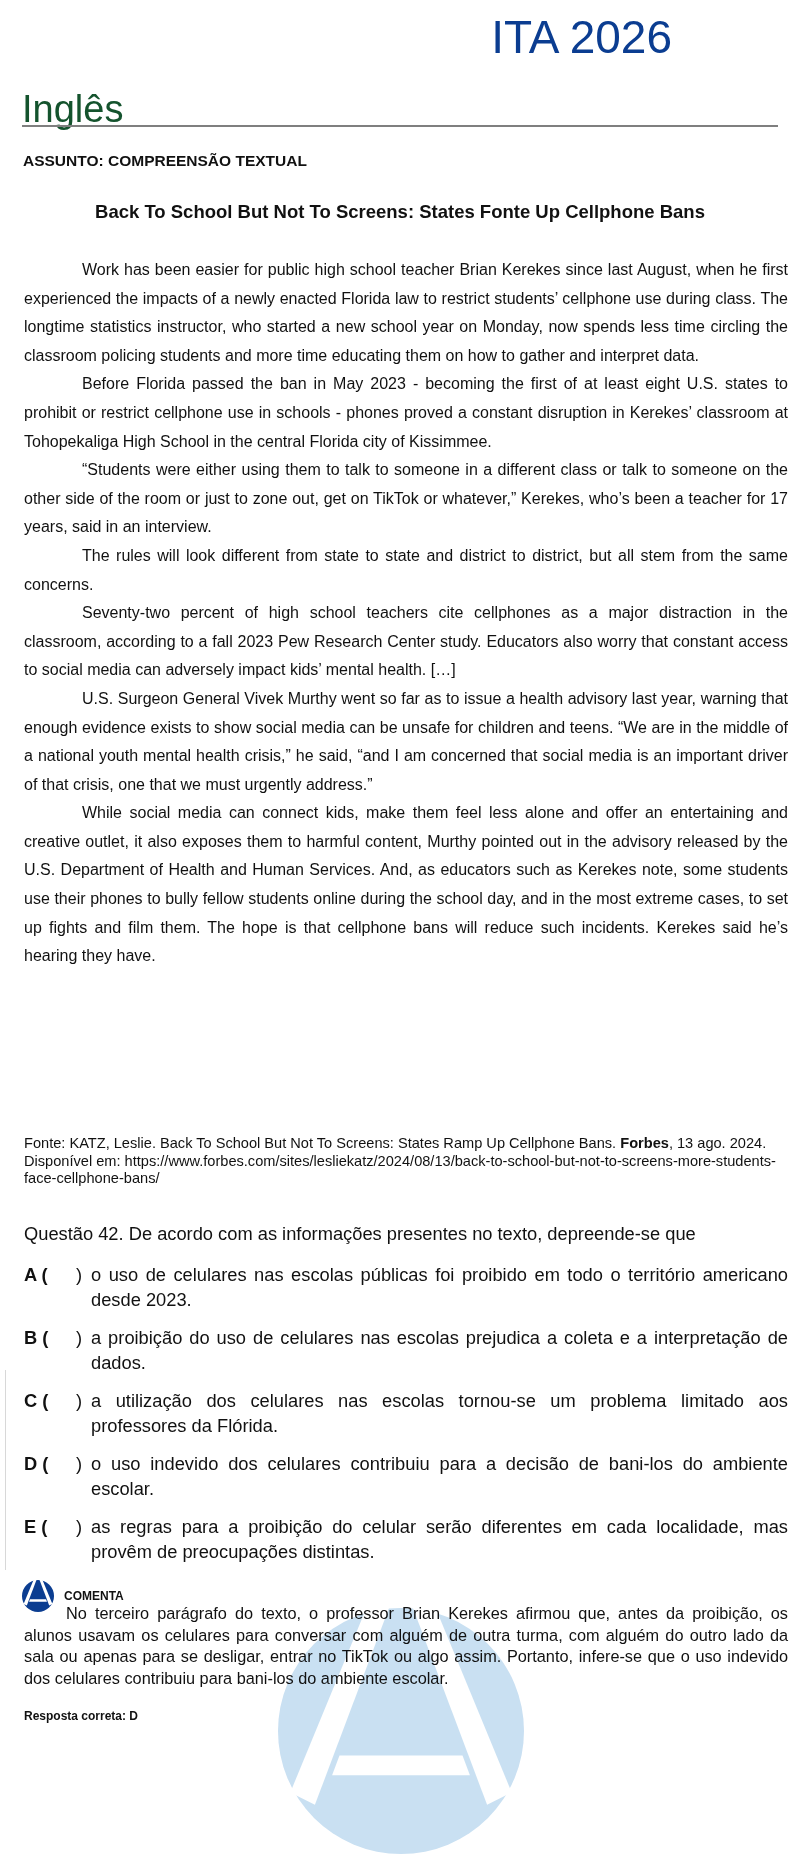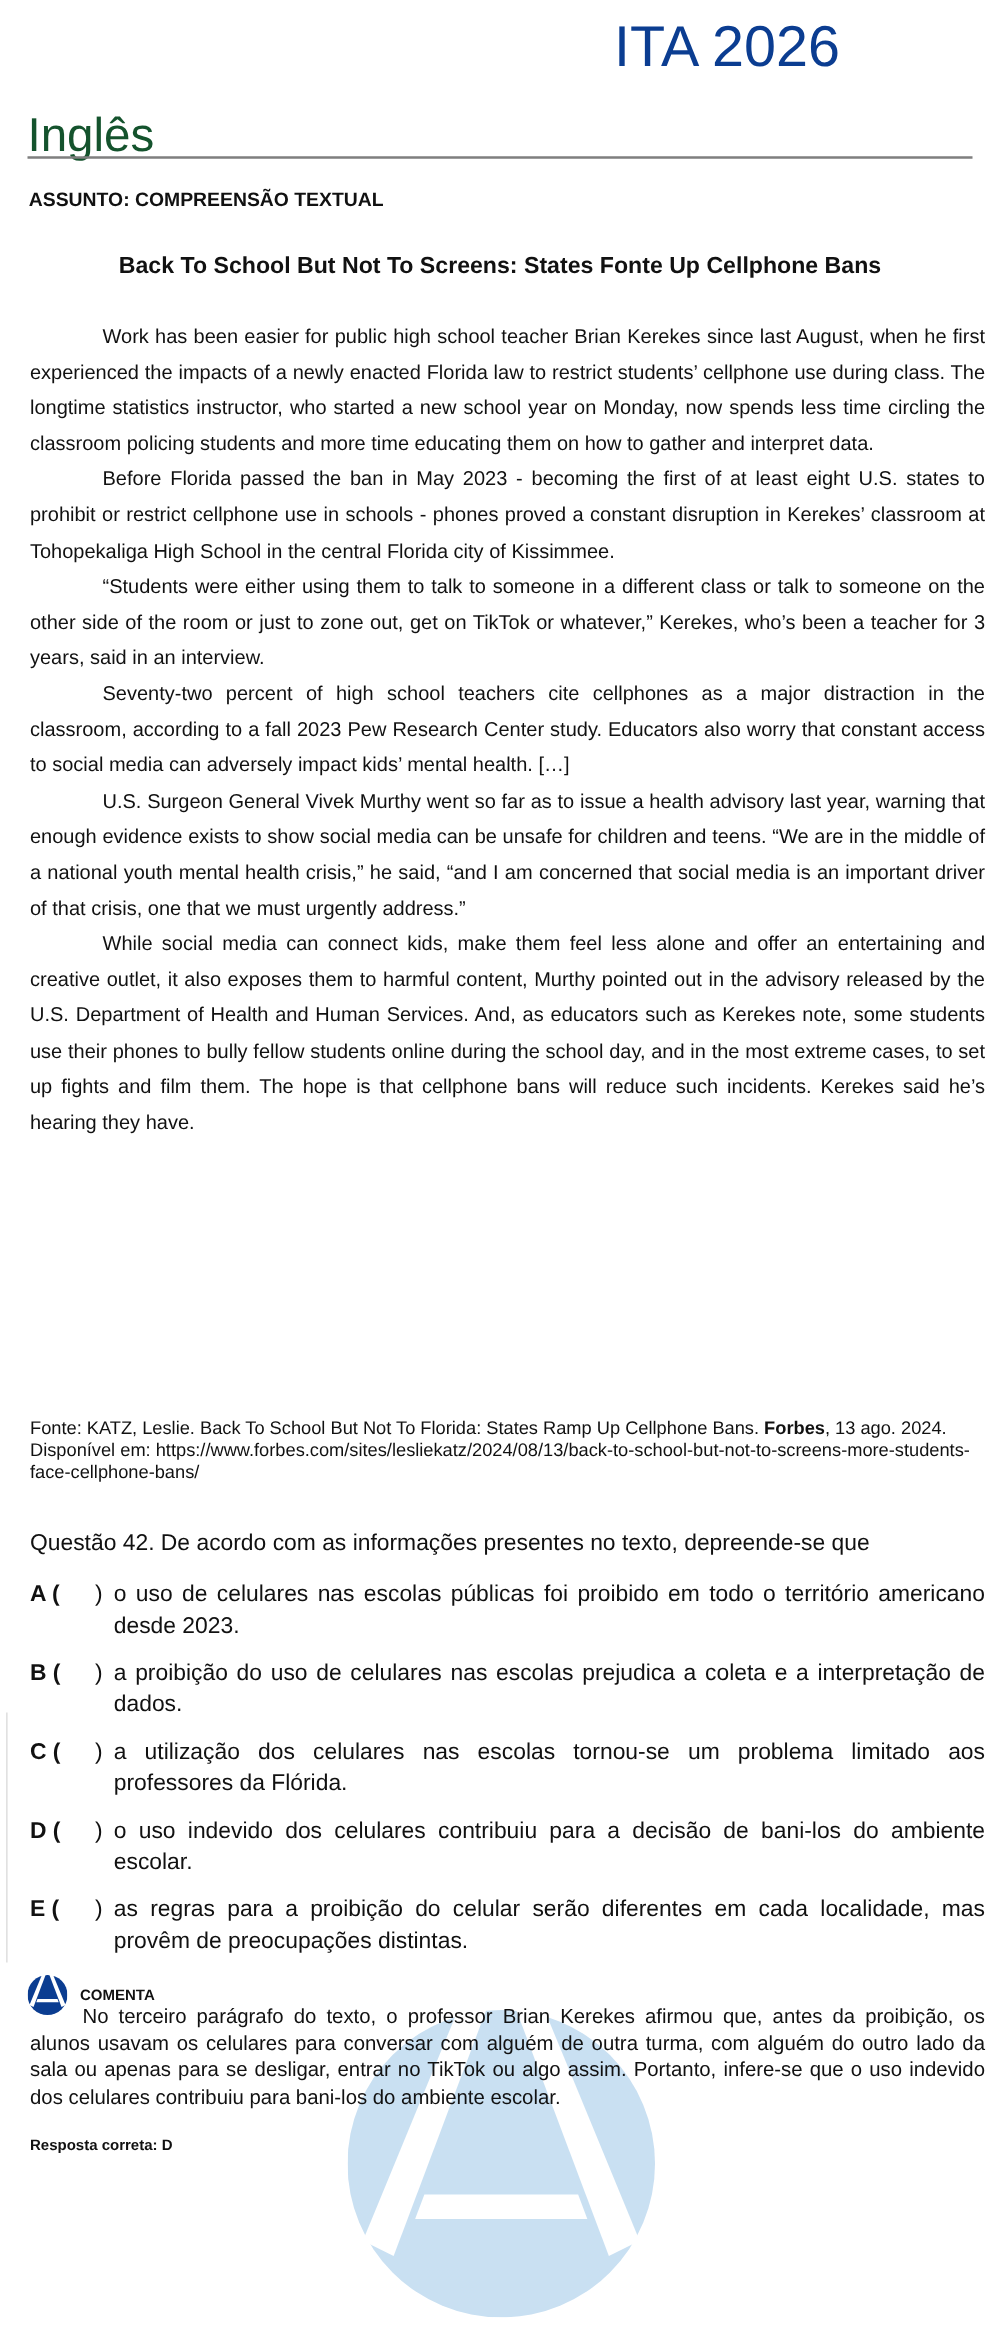--- a/index.html
+++ b/index.html
@@ -90,27 +90,28 @@
   <div class="exam-title">ITA 2026</div>
   <div class="subject-title">Inglês</div>
   <div class="subject-rule"></div>
   <div class="topic">ASSUNTO: COMPREENSÃO TEXTUAL</div>
 
   <div class="article-title">Back To School But Not To Screens: States Fonte Up Cellphone Bans</div>
 
   <div class="article">
     <p>Work has been easier for public high school teacher Brian Kerekes since last August, when he first experienced the impacts of a newly enacted Florida law to restrict students’ cellphone use during class. The longtime statistics instructor, who started a new school year on Monday, now spends less time circling the classroom policing students and more time educating them on how to gather and interpret data.</p>
     <p>Before Florida passed the ban in May 2023 - becoming the first of at least eight U.S. states to prohibit or restrict cellphone use in schools - phones proved a constant disruption in Kerekes’ classroom at Tohopekaliga High School in the central Florida city of Kissimmee.</p>
-    <p>“Students were either using them to talk to someone in a different class or talk to someone on the other side of the room or just to zone out, get on TikTok or whatever,” Kerekes, who’s been a teacher for 3 years, said in an interview.</p>
+    <p>“Students were either using them to talk to someone in a different class or talk to someone on the other side of the room or just to zone out, get on TikTok or whatever,” Kerekes, who’s been a teacher for 17 years, said in an interview.</p>
+    <p>The rules will look different from state to state and district to district, but all stem from the same concerns.</p>
     <p>Seventy-two percent of high school teachers cite cellphones as a major distraction in the classroom, according to a fall 2023 Pew Research Center study. Educators also worry that constant access to social media can adversely impact kids’ mental health. […]</p>
     <p>U.S. Surgeon General Vivek Murthy went so far as to issue a health advisory last year, warning that enough evidence exists to show social media can be unsafe for children and teens. “We are in the middle of a national youth mental health crisis,” he said, “and I am concerned that social media is an important driver of that crisis, one that we must urgently address.”</p>
     <p>While social media can connect kids, make them feel less alone and offer an entertaining and creative outlet, it also exposes them to harmful content, Murthy pointed out in the advisory released by the U.S. Department of Health and Human Services. And, as educators such as Kerekes note, some students use their phones to bully fellow students online during the school day, and in the most extreme cases, to set up fights and film them. The hope is that cellphone bans will reduce such incidents. Kerekes said he’s hearing they have.</p>
   </div>
 
-  <div class="source"><span>Fonte: KATZ, Leslie. Back To School But Not To Florida: States Ramp Up Cellphone Bans. </span><b>Forbes</b><span>, 13 ago. 2024. Disponível em: https://www.forbes.com/sites/lesliekatz/2024/08/13/back-to-school-but-not-to-screens-more-students-face-cellphone-bans/</span></div>
+  <div class="source"><span>Fonte: KATZ, Leslie. Back To School But Not To Screens: States Ramp Up Cellphone Bans. </span><b>Forbes</b><span>, 13 ago. 2024. Disponível em: https://www.forbes.com/sites/lesliekatz/2024/08/13/back-to-school-but-not-to-screens-more-students-face-cellphone-bans/</span></div>
 
   <div class="question"><span class="qnum">Questão 42.</span><span> De acordo com as informações presentes no texto, depreende-se que</span></div>
 
   <div class="left-rule"></div>
 
   <div class="options">
     <div class="option">
       <span class="letter"><span>A (</span><span class="close">)</span></span>
       <span class="text">o uso de celulares nas escolas públicas foi proibido em todo o território americano desde 2023.</span>
     </div>

